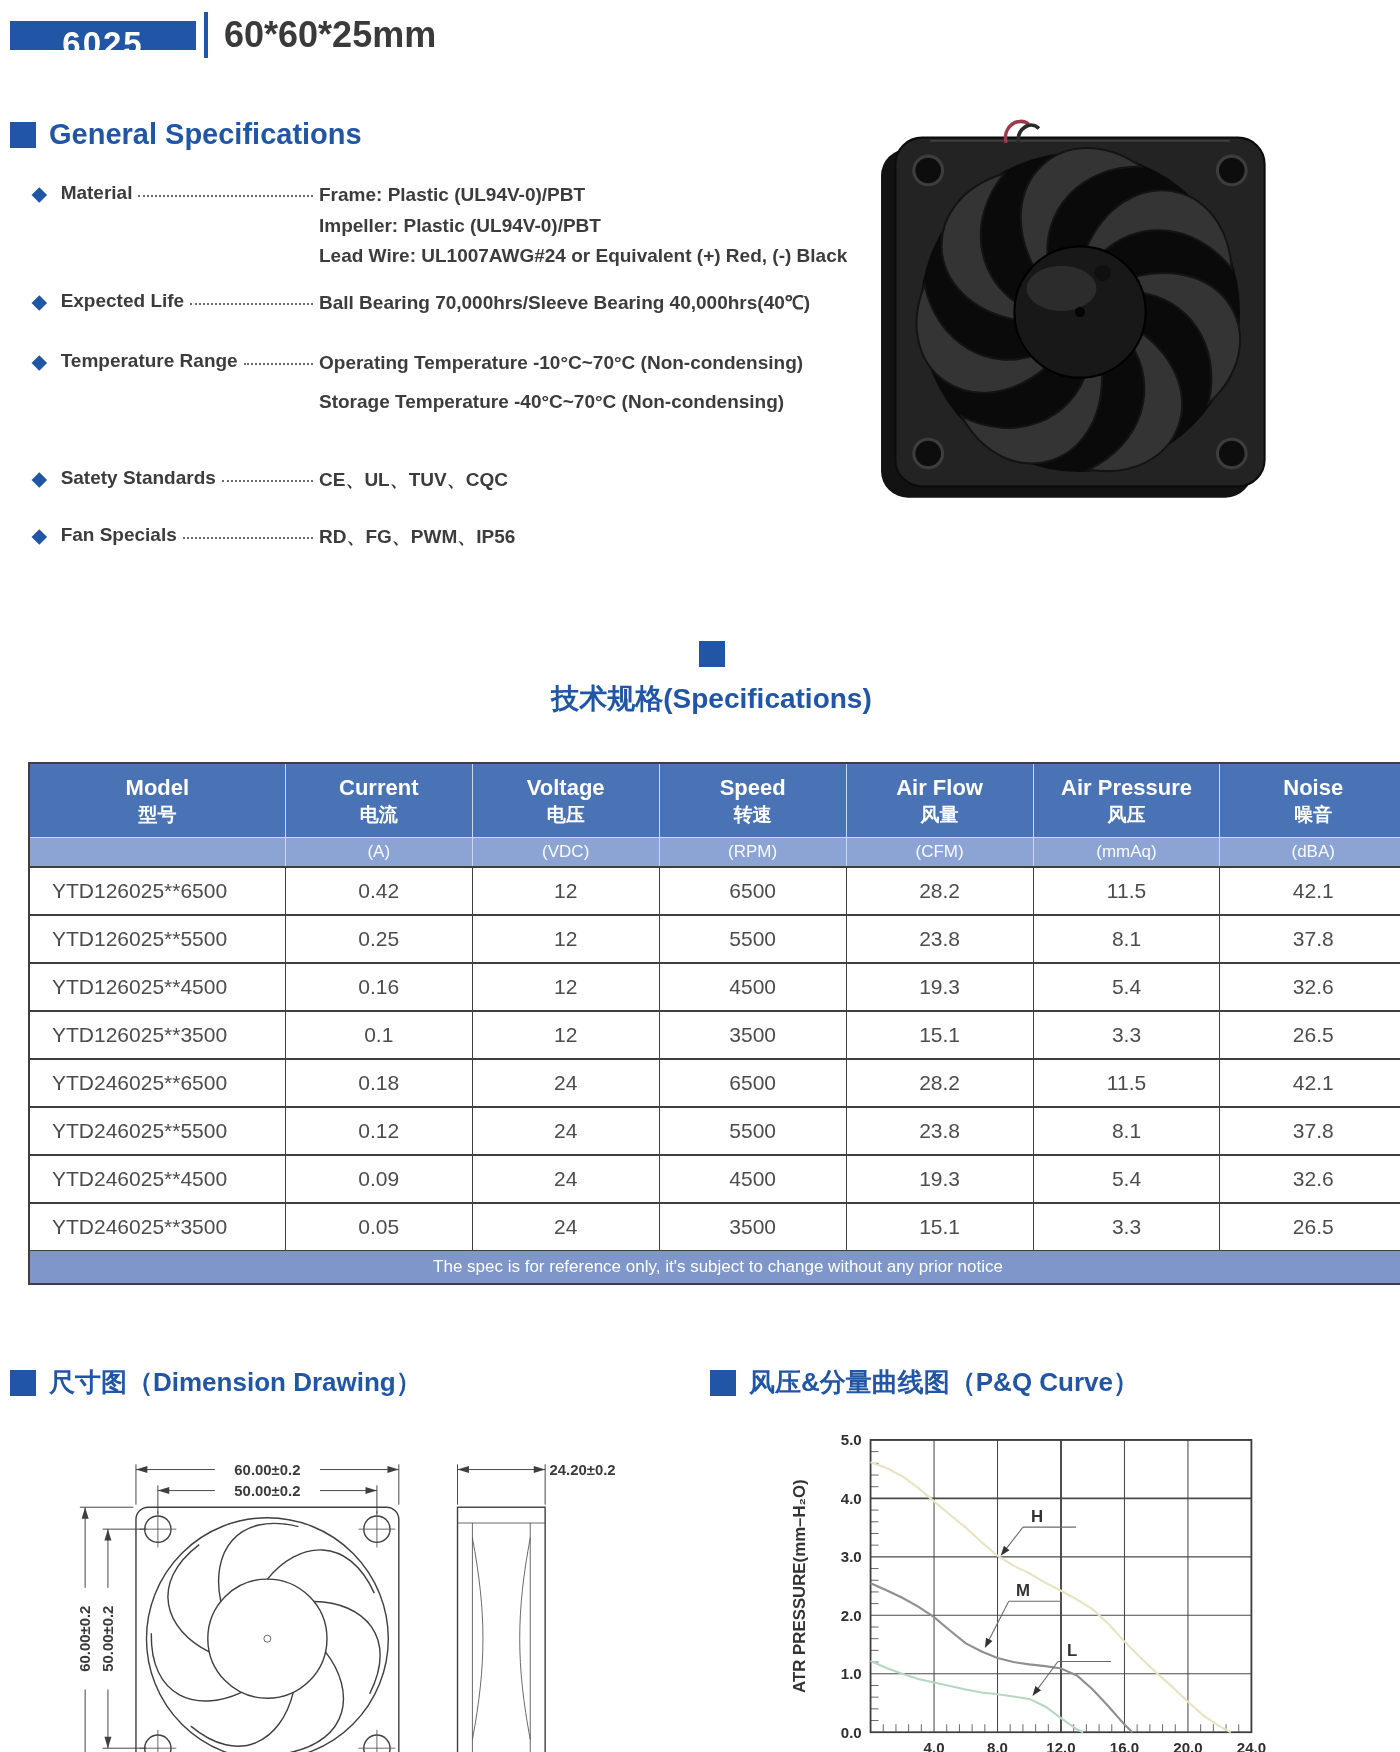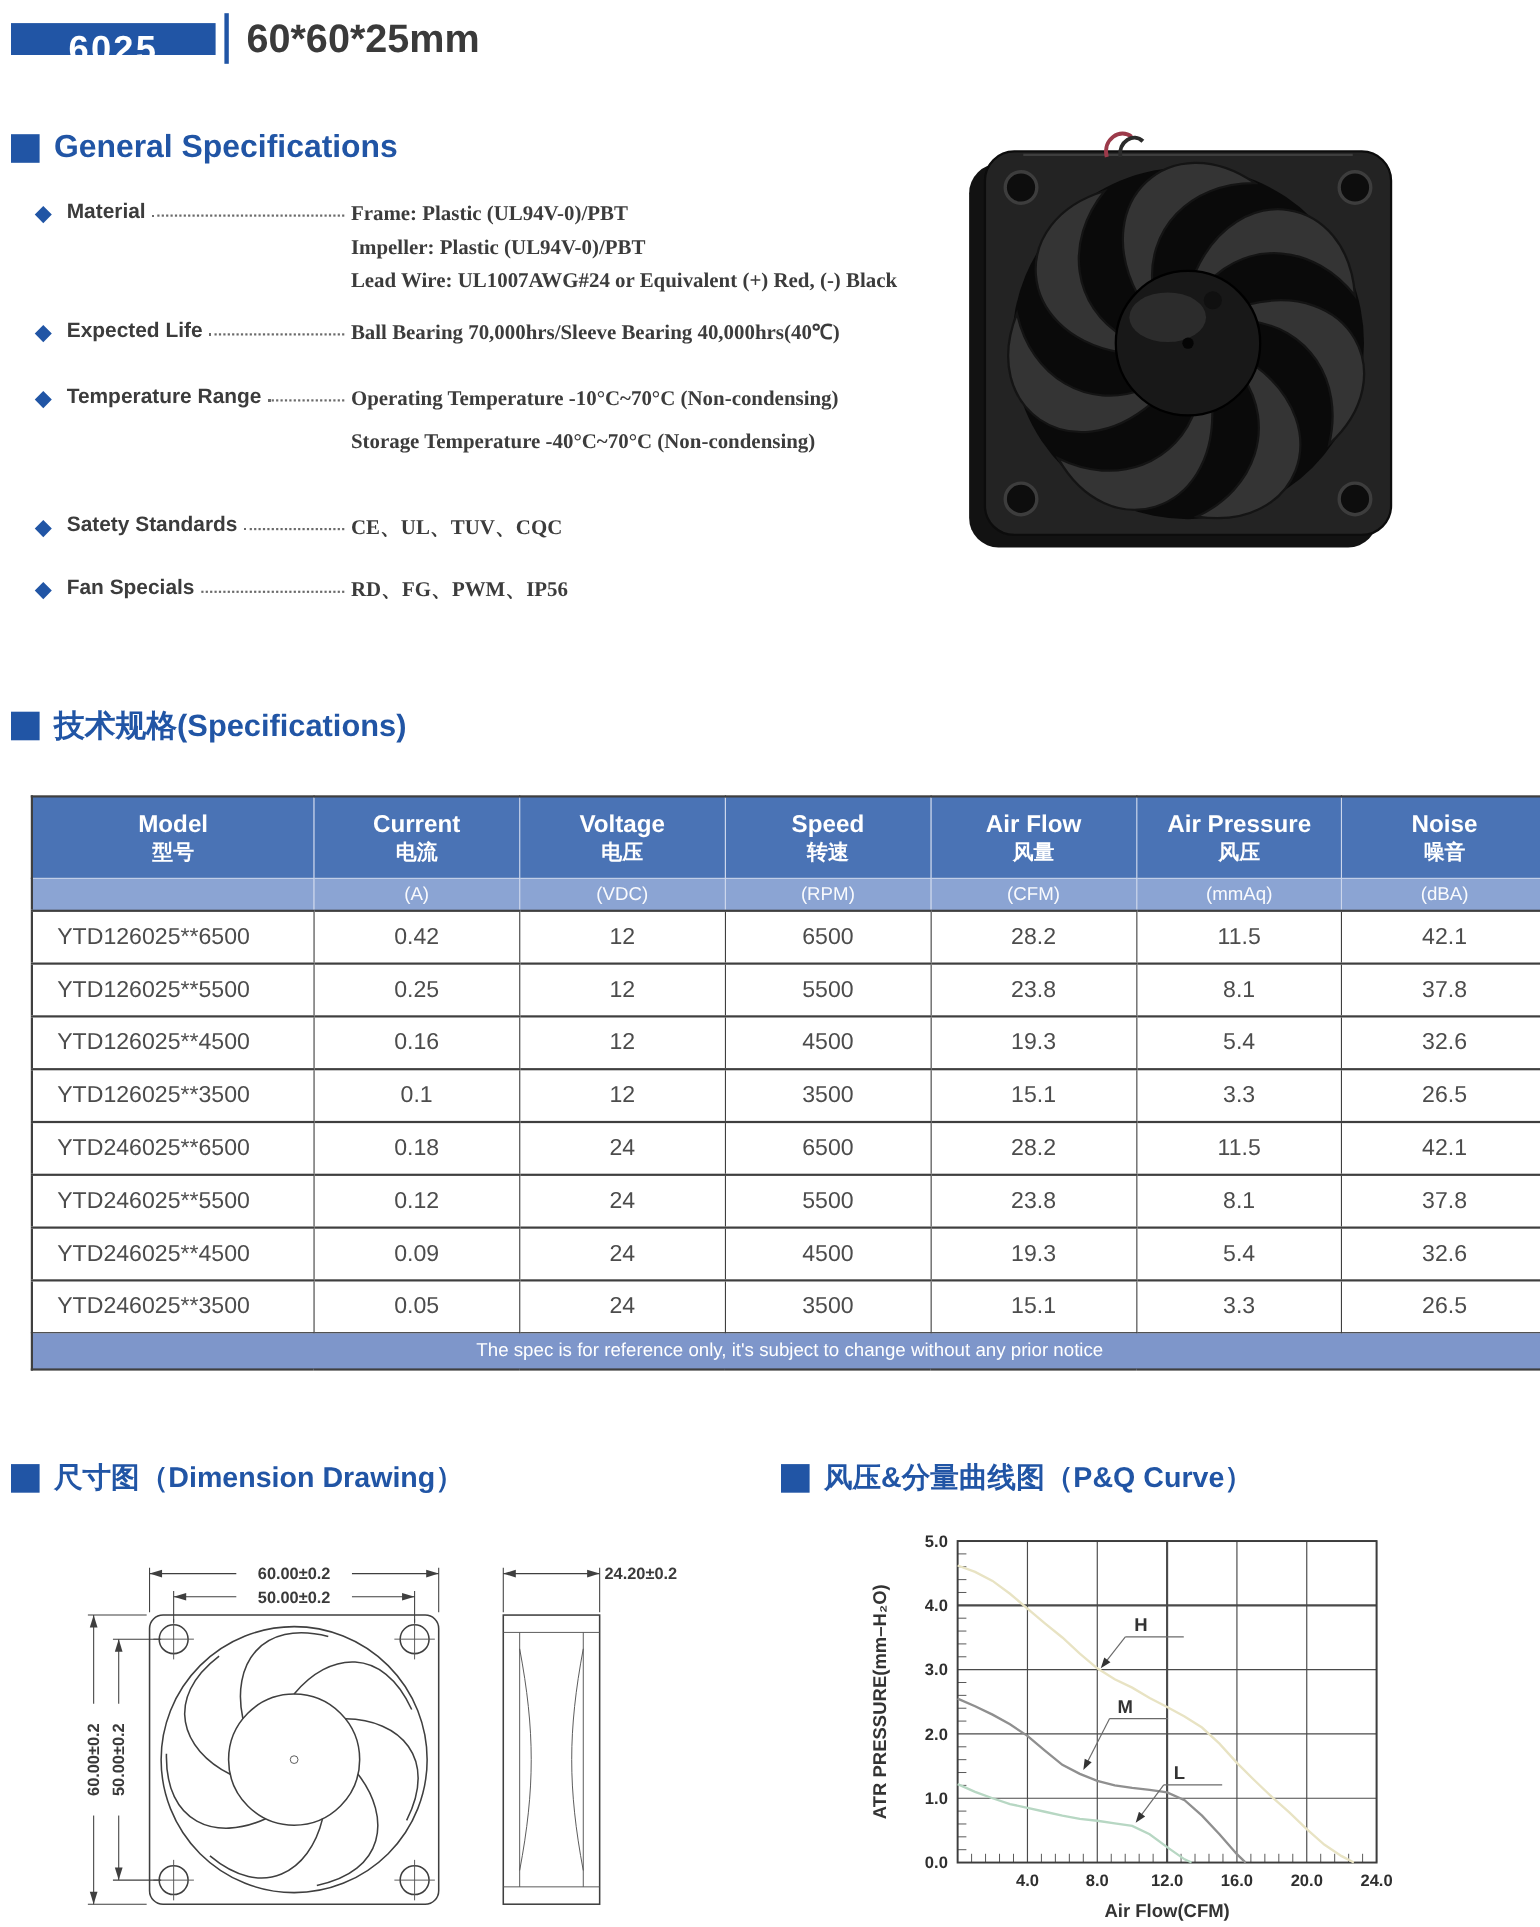--- a/index.html
+++ b/index.html
@@ -14,29 +14,29 @@
     width:186px;height:29px;line-height:46px;text-align:center;letter-spacing:2px;
   }
   .hdr-title{
     font-size:36px;font-weight:bold;color:#3a3a3a;margin-left:8px;
     border-left:4px solid var(--accent,#2155a5);padding-left:16px;height:46px;line-height:46px;
   }
   
   .sec{display:flex;align-items:center;gap:13px;color:var(--accent,#2155a5);font-weight:bold;}
   .sec .sq{width:26px;height:26px;background:var(--accent,#2155a5);flex:0 0 auto;}
   .sec.h1{font-size:29px;margin:60px 0 0 10px;}
-  .sec.h2{font-size:28px;margin:88px 0 0 10px;}
+  .sec.h2{font-size:28px;margin:88px 0 0 23px;flex-direction:column;}
   .sec.h3{font-size:26px;margin:0;}
   
   .spec-list{width:835px;margin:30px 0 0 32px;}
   .spec-item{display:flex;align-items:flex-start;font-size:19px;font-weight:bold;color:#3c3c3c;}
   .diamond{color:var(--accent,#2155a5);font-size:19px;margin:1px 14px 0 0;flex:0 0 auto;}
   .spec-label{white-space:nowrap;padding-top:1px;}
   .leader{flex:1;border-bottom:2px dotted #6a6a6a;margin:0 6px 6px 6px;min-width:18px;height:14px;}
-  .spec-values{width:548px;flex:0 0 auto;line-height:1.5;font-family:Liberation Serif, serif;}
+  .spec-values{width:548px;flex:0 0 auto;line-height:1.5;}
   .spec-values div{margin-bottom:2px;}
   .gap-line{margin-top:10px;}
   .mb1{margin-bottom:16px;} .mb2{margin-bottom:30px;} .mb3{margin-bottom:48px;} .mb4{margin-bottom:26px;}
   
   .fan-photo{position:absolute;top:112px;right:100px;width:440px;height:400px;}
   #photo-blades path{fill:#343434;stroke:#141414;stroke-width:2;}
   
   table.spec{
     width:1380px;margin:44px 10px 0 28px;border-collapse:collapse;table-layout:fixed;
     border:2px solid #3f3f3f;

